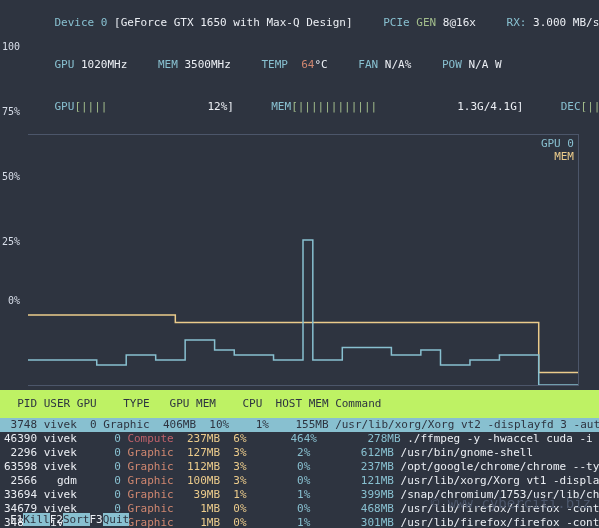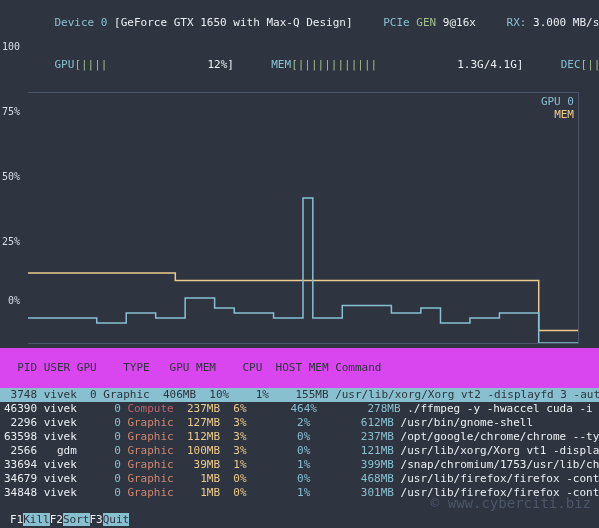--- a/index.html
+++ b/index.html
@@ -52,23 +52,23 @@
     position: absolute;
     top: 0; left: 0;
     width: 100%; height: 100%;
   }
   
   .tick { stroke: #4c566a; stroke-width: 1; }
   .line-gpu { fill: none; stroke: #88c0d0; stroke-width: 1.5; }
   .line-mem { fill: none; stroke: #ebcb8b; stroke-width: 1.5; }
   
   .table-header {
-    background: #d946ef;
+    background: #bef264;
     color: #2e3440;
-    padding: 13px 4px;
+    padding: 7px 4px;
     white-space: pre;
     line-height: 14px;
   }
   .table-selected {
     background: #88c0d0;
     color: #2e3440;
     padding: 0 4px;
     white-space: pre;
     line-height: 14px;
   }
@@ -93,21 +93,24 @@
     white-space: pre;
   }
   .fnkey { color: #eceff4; }
   .fnlabel { background: #88c0d0; color: #2e3440; padding: 0 0; }
 </style>
 </head>
 <body>
 
 <div class="header">
   <div class="row1">
-    <span class="cyan">Device 0</span> <span class="white">[GeForce GTX 1650 with Max-Q Design]</span> <span class="cyan">PCIe</span> <span class="green">GEN</span> <span class="white">9@16x</span> <span class="cyan">RX:</span> <span class="white">3.000 MB/s</span> <span class="cyan">TX:</span> <span class="white">1.026 GB/s</span>
+    <span class="cyan">Device 0</span> <span class="white">[GeForce GTX 1650 with Max-Q Design]</span> <span class="cyan">PCIe</span> <span class="green">GEN</span> <span class="white">8@16x</span> <span class="cyan">RX:</span> <span class="white">3.000 MB/s</span> <span class="cyan">TX:</span> <span class="white">1.026 GB/s</span>
+  </div>
+  <div class="row2">
+    <span class="cyan">GPU</span> <span class="white">1020MHz</span> <span class="cyan">MEM</span> <span class="white">3500MHz</span> <span class="cyan">TEMP</span>  <span class="orange">64</span><span class="white">°C</span> <span class="cyan">FAN</span> <span class="white">N/A%</span> <span class="cyan">POW</span> <span class="white">N/A W</span>
   </div>
   <div class="row3">
     <span class="cyan">GPU</span><span class="green">[||||</span><span style="display:inline-block;width:100px"></span><span class="white">12%]</span>  <span class="cyan">MEM</span><span class="green">[||||||||||||</span><span style="display:inline-block;width:80px"></span><span class="white">1.3G/4.1G]</span>  <span class="cyan">DEC</span><span class="green">[||||||</span><span class="white">64%]</span>
   </div>
 </div>
 
 <div class="ylabels">
   <div style="top:6px">100</div>
   <div style="top:71px">75%</div>
   <div style="top:136px">50%</div>

